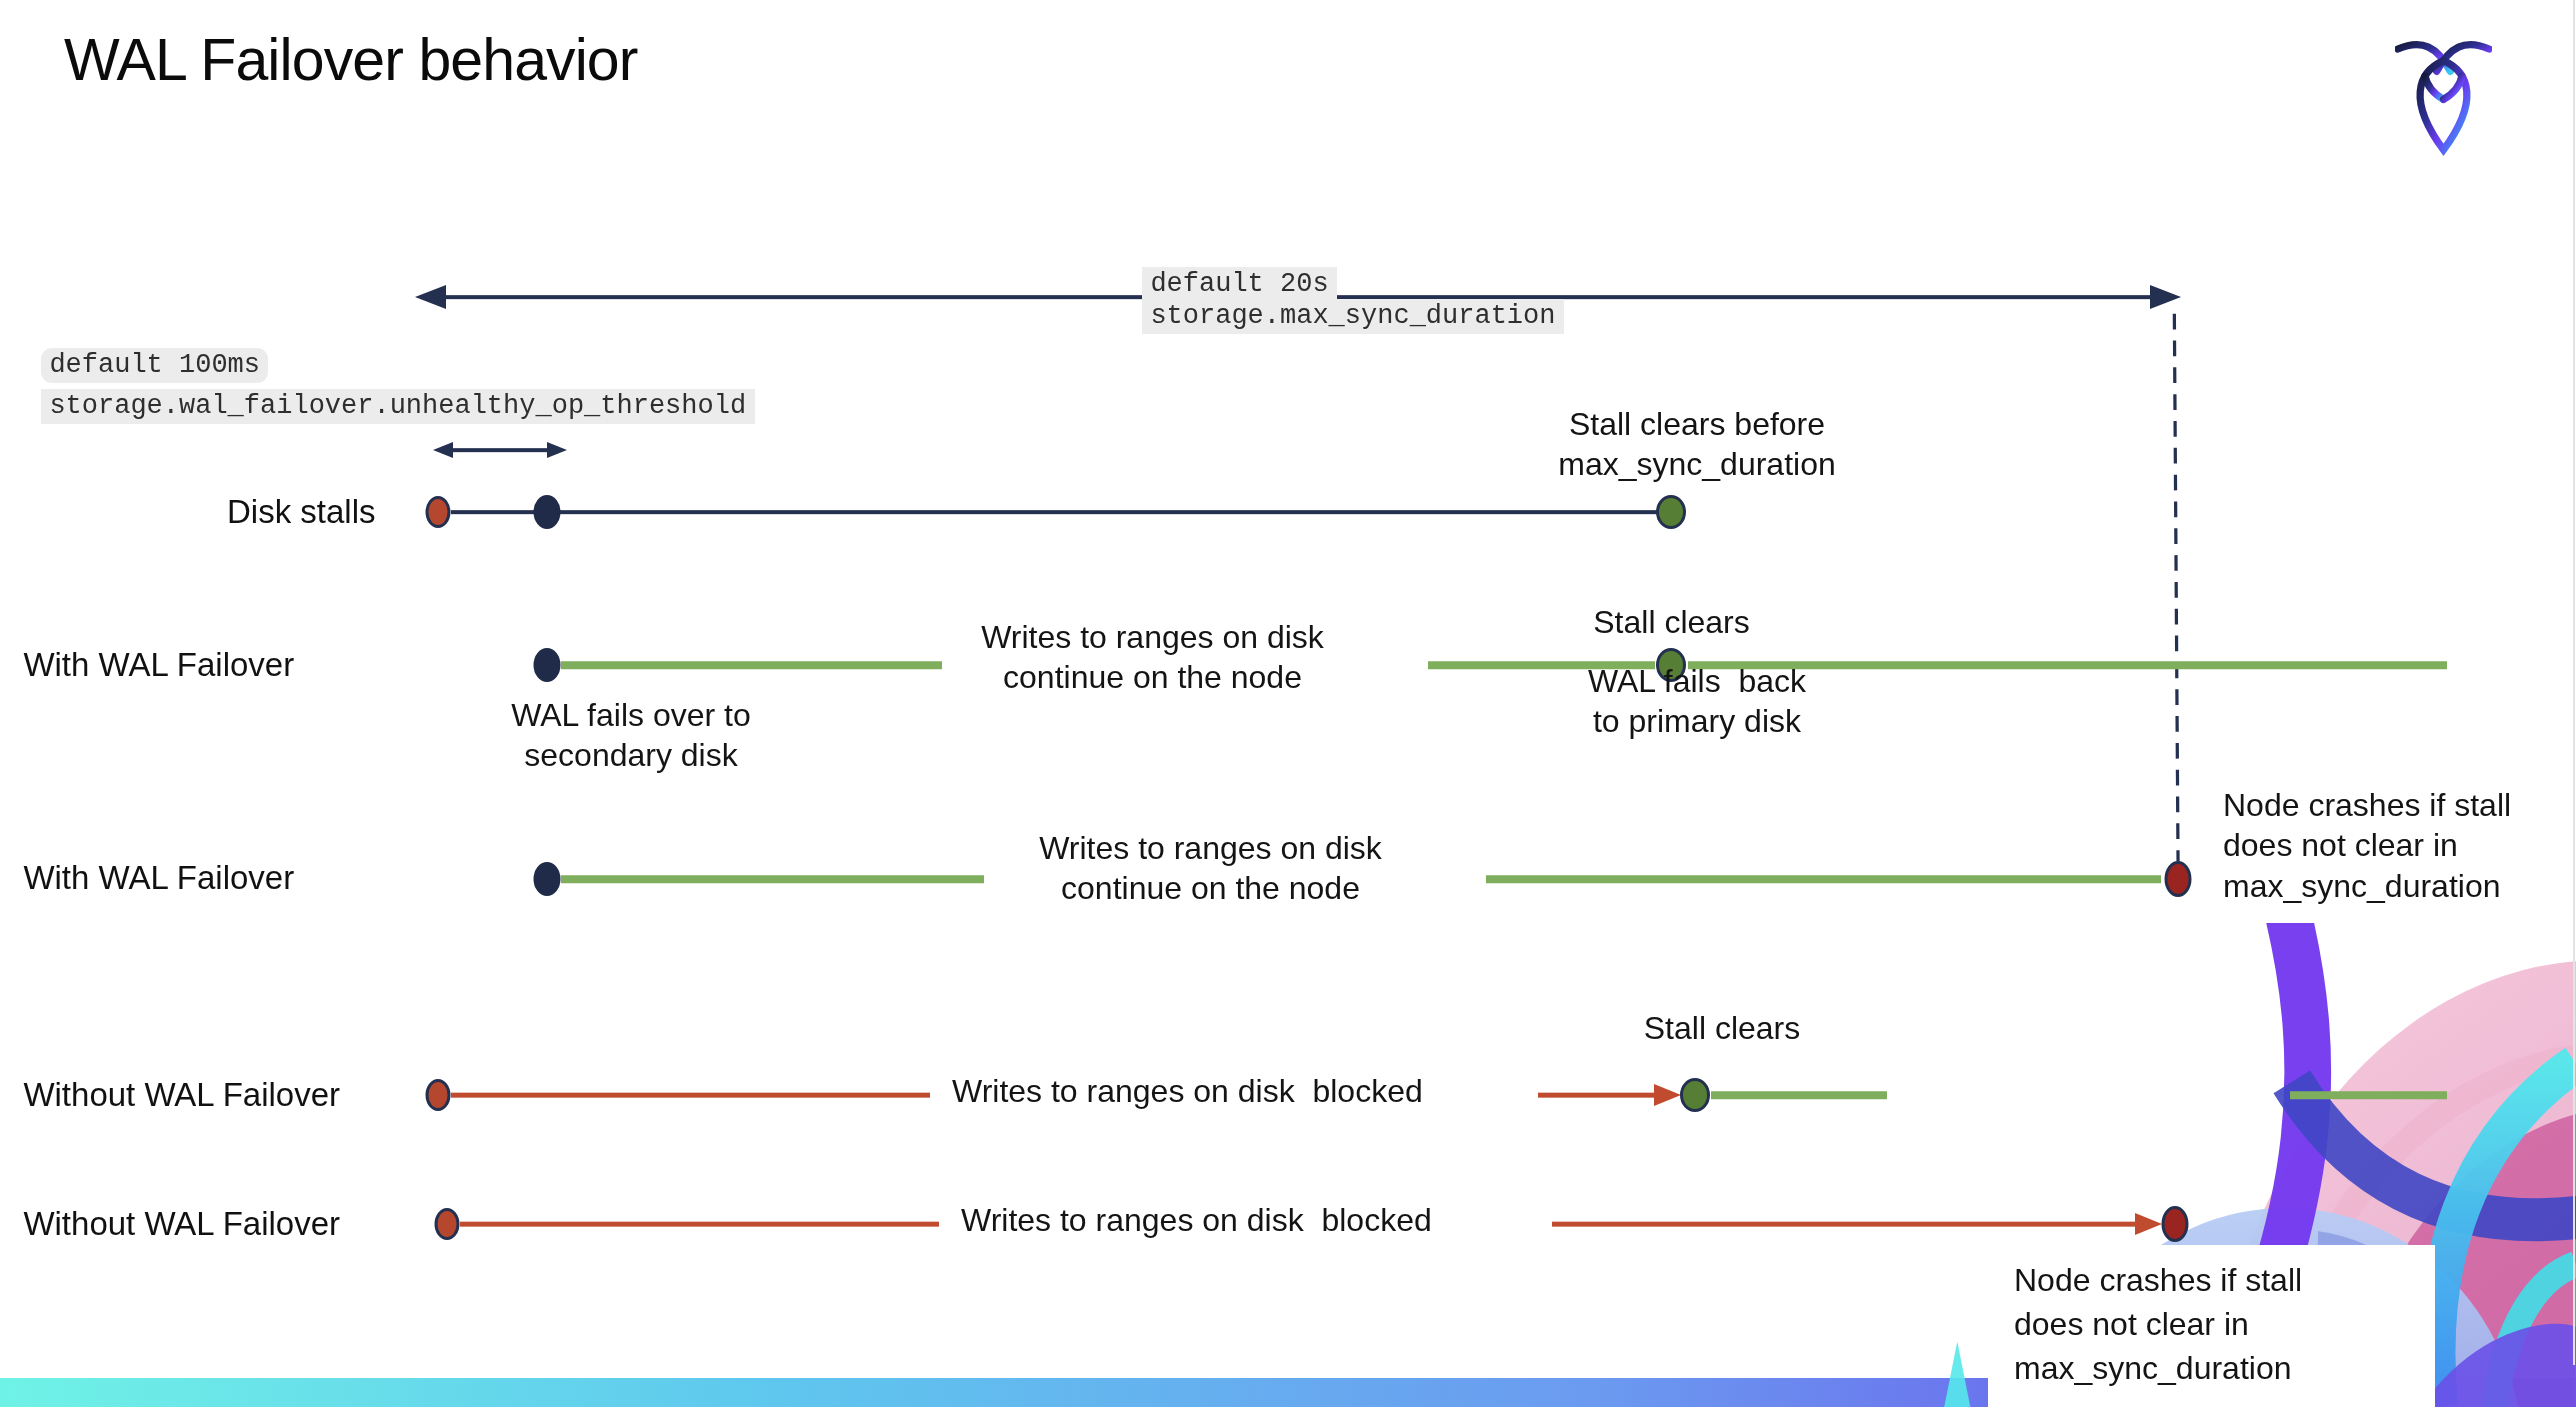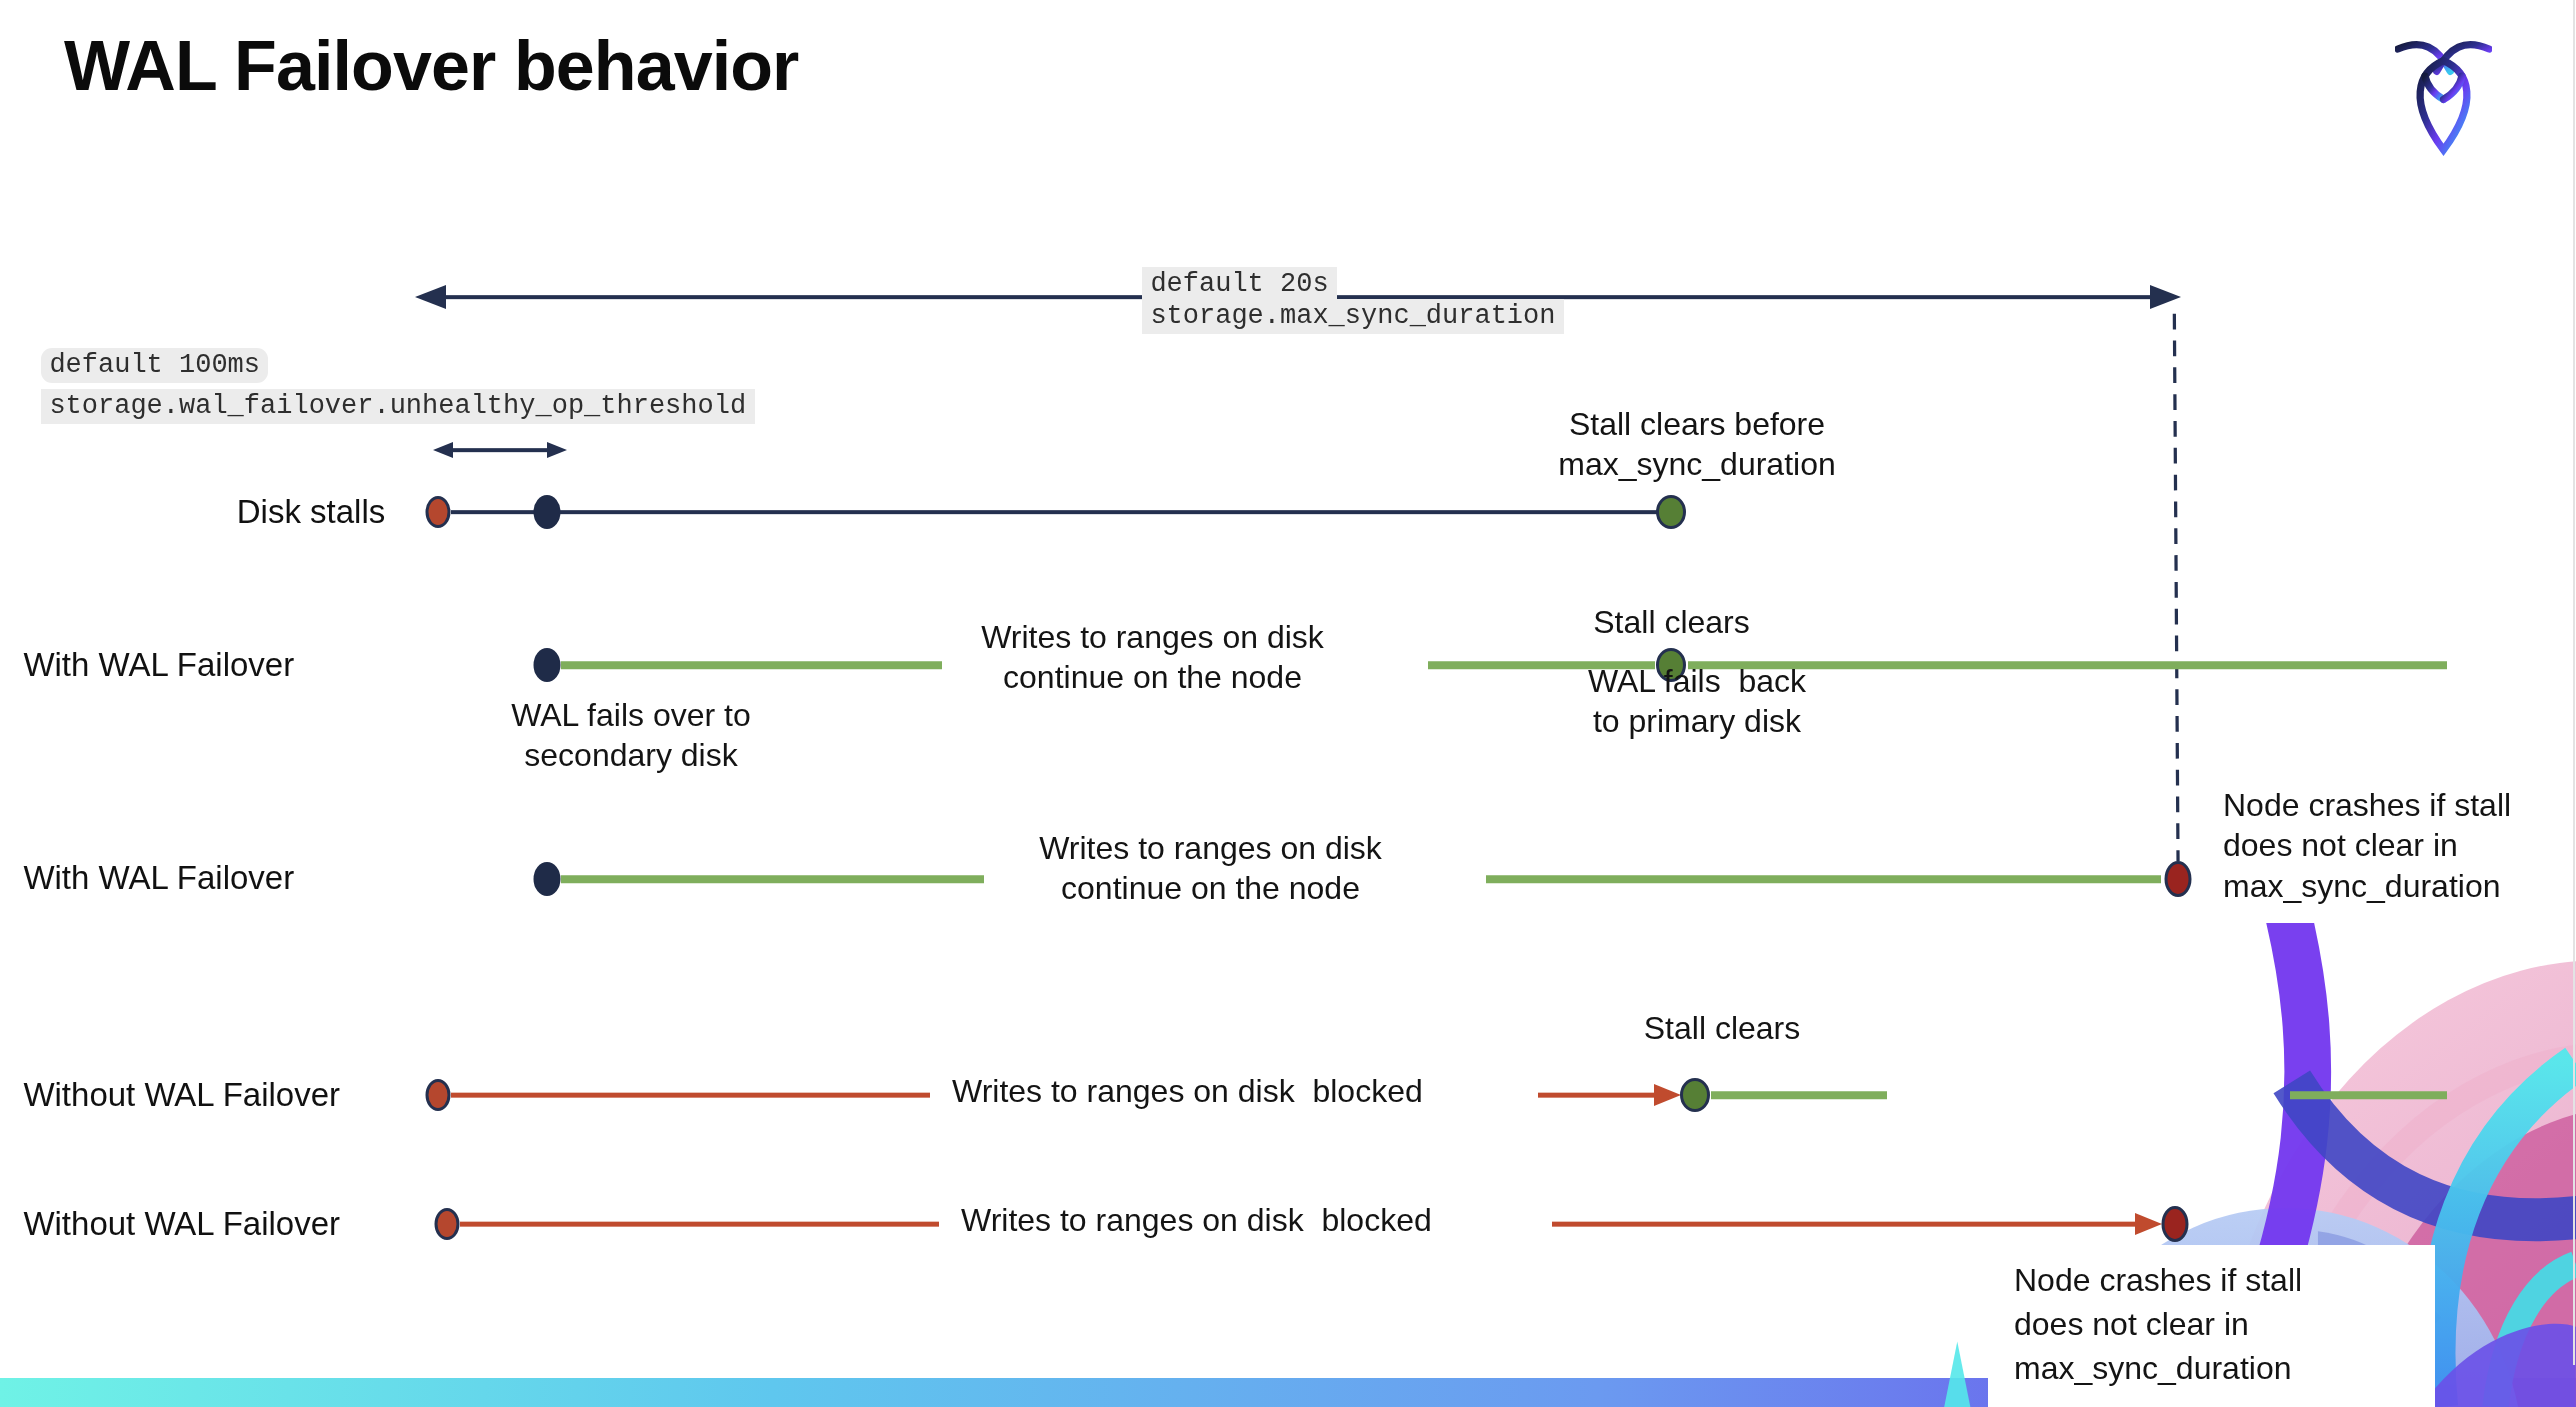--- a/index.html
+++ b/index.html
@@ -1,20 +1,20 @@
 <!DOCTYPE html>
 <html style="font-size:15px"><head>
 <meta charset="utf-8">
 <style>
   html,body{margin:0;padding:0;background:#ffffff;}
   .slide{position:relative;width:2576px;height:1408px;background:#ffffff;overflow:hidden;
          font-family:"Liberation Sans","DejaVu Sans",sans-serif;color:#161616;}
   .abs{position:absolute;}
   
-  .title{left:64px;top:26px;font-size:70px;font-weight:700;letter-spacing:-0.9px;color:#0b0b0b;z-index:5;}
+  .title{left:64px;top:26px;font-size:59px;font-weight:400;letter-spacing:-0.9px;color:#0b0b0b;z-index:5;}
   .code-label{font-family:"Liberation Mono","DejaVu Sans Mono",monospace;font-size:27px;color:#2e2e2e;
               background:#ececec;padding:2.8px 8.4px;white-space:pre;z-index:6;line-height:1.1;}
   .row-label{font-size:33px;color:#111;z-index:5;white-space:nowrap;}
   .note{font-size:32px;line-height:1.26;text-align:center;white-space:pre-wrap;color:#141414;z-index:5;}
   .note-left{text-align:left;}
   
   .hline{position:absolute;transform:translateY(-50%);z-index:5;}
   .navy{background:#24304f;}
   .greenln{background:#7fae5c;}
   .redln{background:#c04b2e;}
@@ -107,21 +107,21 @@
   <div class="abs code-label" style="left:41px;top:348px;border-radius:11px;">default 100ms</div>
   <div class="abs code-label" style="left:41px;top:389px;">storage.wal_failover.unhealthy_op_threshold</div>
   <div class="hline navy" style="left:449px;top:450px;width:103px;height:3.7px;"></div>
   <div class="tri tri-l-navy-s" style="left:433px;top:450px;"></div>
   <div class="tri tri-r-navy-s" style="left:547px;top:450px;"></div>
 
   <svg class="abs dash-svg" viewBox="0 0 40 604">
     <line x1="22" y1="6" x2="26" y2="598" stroke="#24304f" stroke-width="3.5" stroke-dasharray="17 12"></line>
   </svg>
 
-  <div class="abs row-label" style="left:227px;top:493px;width:168px;text-align:center;">Disk stalls</div>
+  <div class="abs row-label" style="left:227px;top:493px;width:168px;text-align:left;">Disk stalls</div>
   <div class="dot dot-red" style="left:438px;top:512px;"></div>
   <div class="hline navy" style="left:451px;top:512px;width:84px;height:3.7px;"></div>
   <div class="dot dot-navy" style="left:547px;top:512px;"></div>
   <div class="hline navy" style="left:560px;top:512px;width:1098px;height:3.7px;"></div>
   <div class="dot dot-green" style="left:1671px;top:512px;"></div>
   <div class="abs note" style="left:1496px;top:404px;width:402px;">Stall clears before
 max_sync_duration</div>
 
   <div class="abs row-label" style="left:23.4px;top:646px;">With WAL Failover</div>
   <div class="dot dot-navy" style="left:547px;top:665px;"></div>

